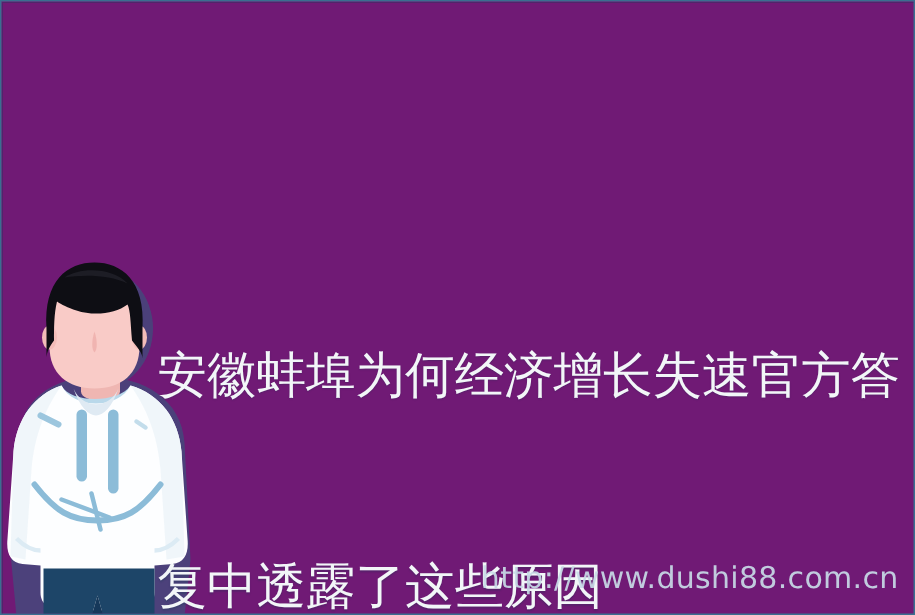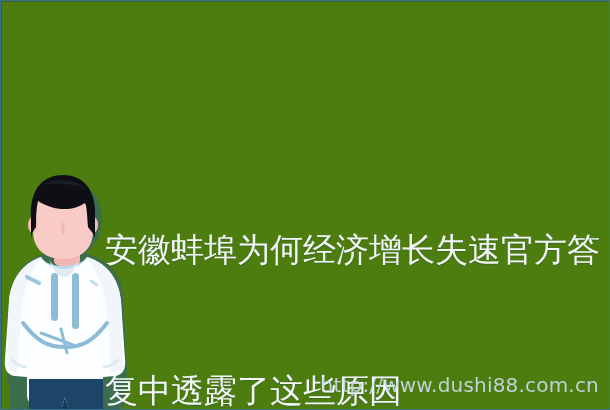--- a/index.html
+++ b/index.html
@@ -9,21 +9,21 @@
   }
   body {
     font-family: "DejaVu Sans", "Liberation Sans", sans-serif;
   }
 
   #card {
     position: relative;
     width: 610px;
     height: 410px;
     overflow: hidden;
-    background: #4d7c0f;
+    background: #701a75;
     box-sizing: border-box;
     border: 1px solid #3a6f90;
   }
 
   
   #edge-shade {
     position: absolute;
     left: 0; top: 0;
     width: 610px; height: 410px;
     box-shadow: inset 0 0 0 1px rgba(20,60,85,0.35);

